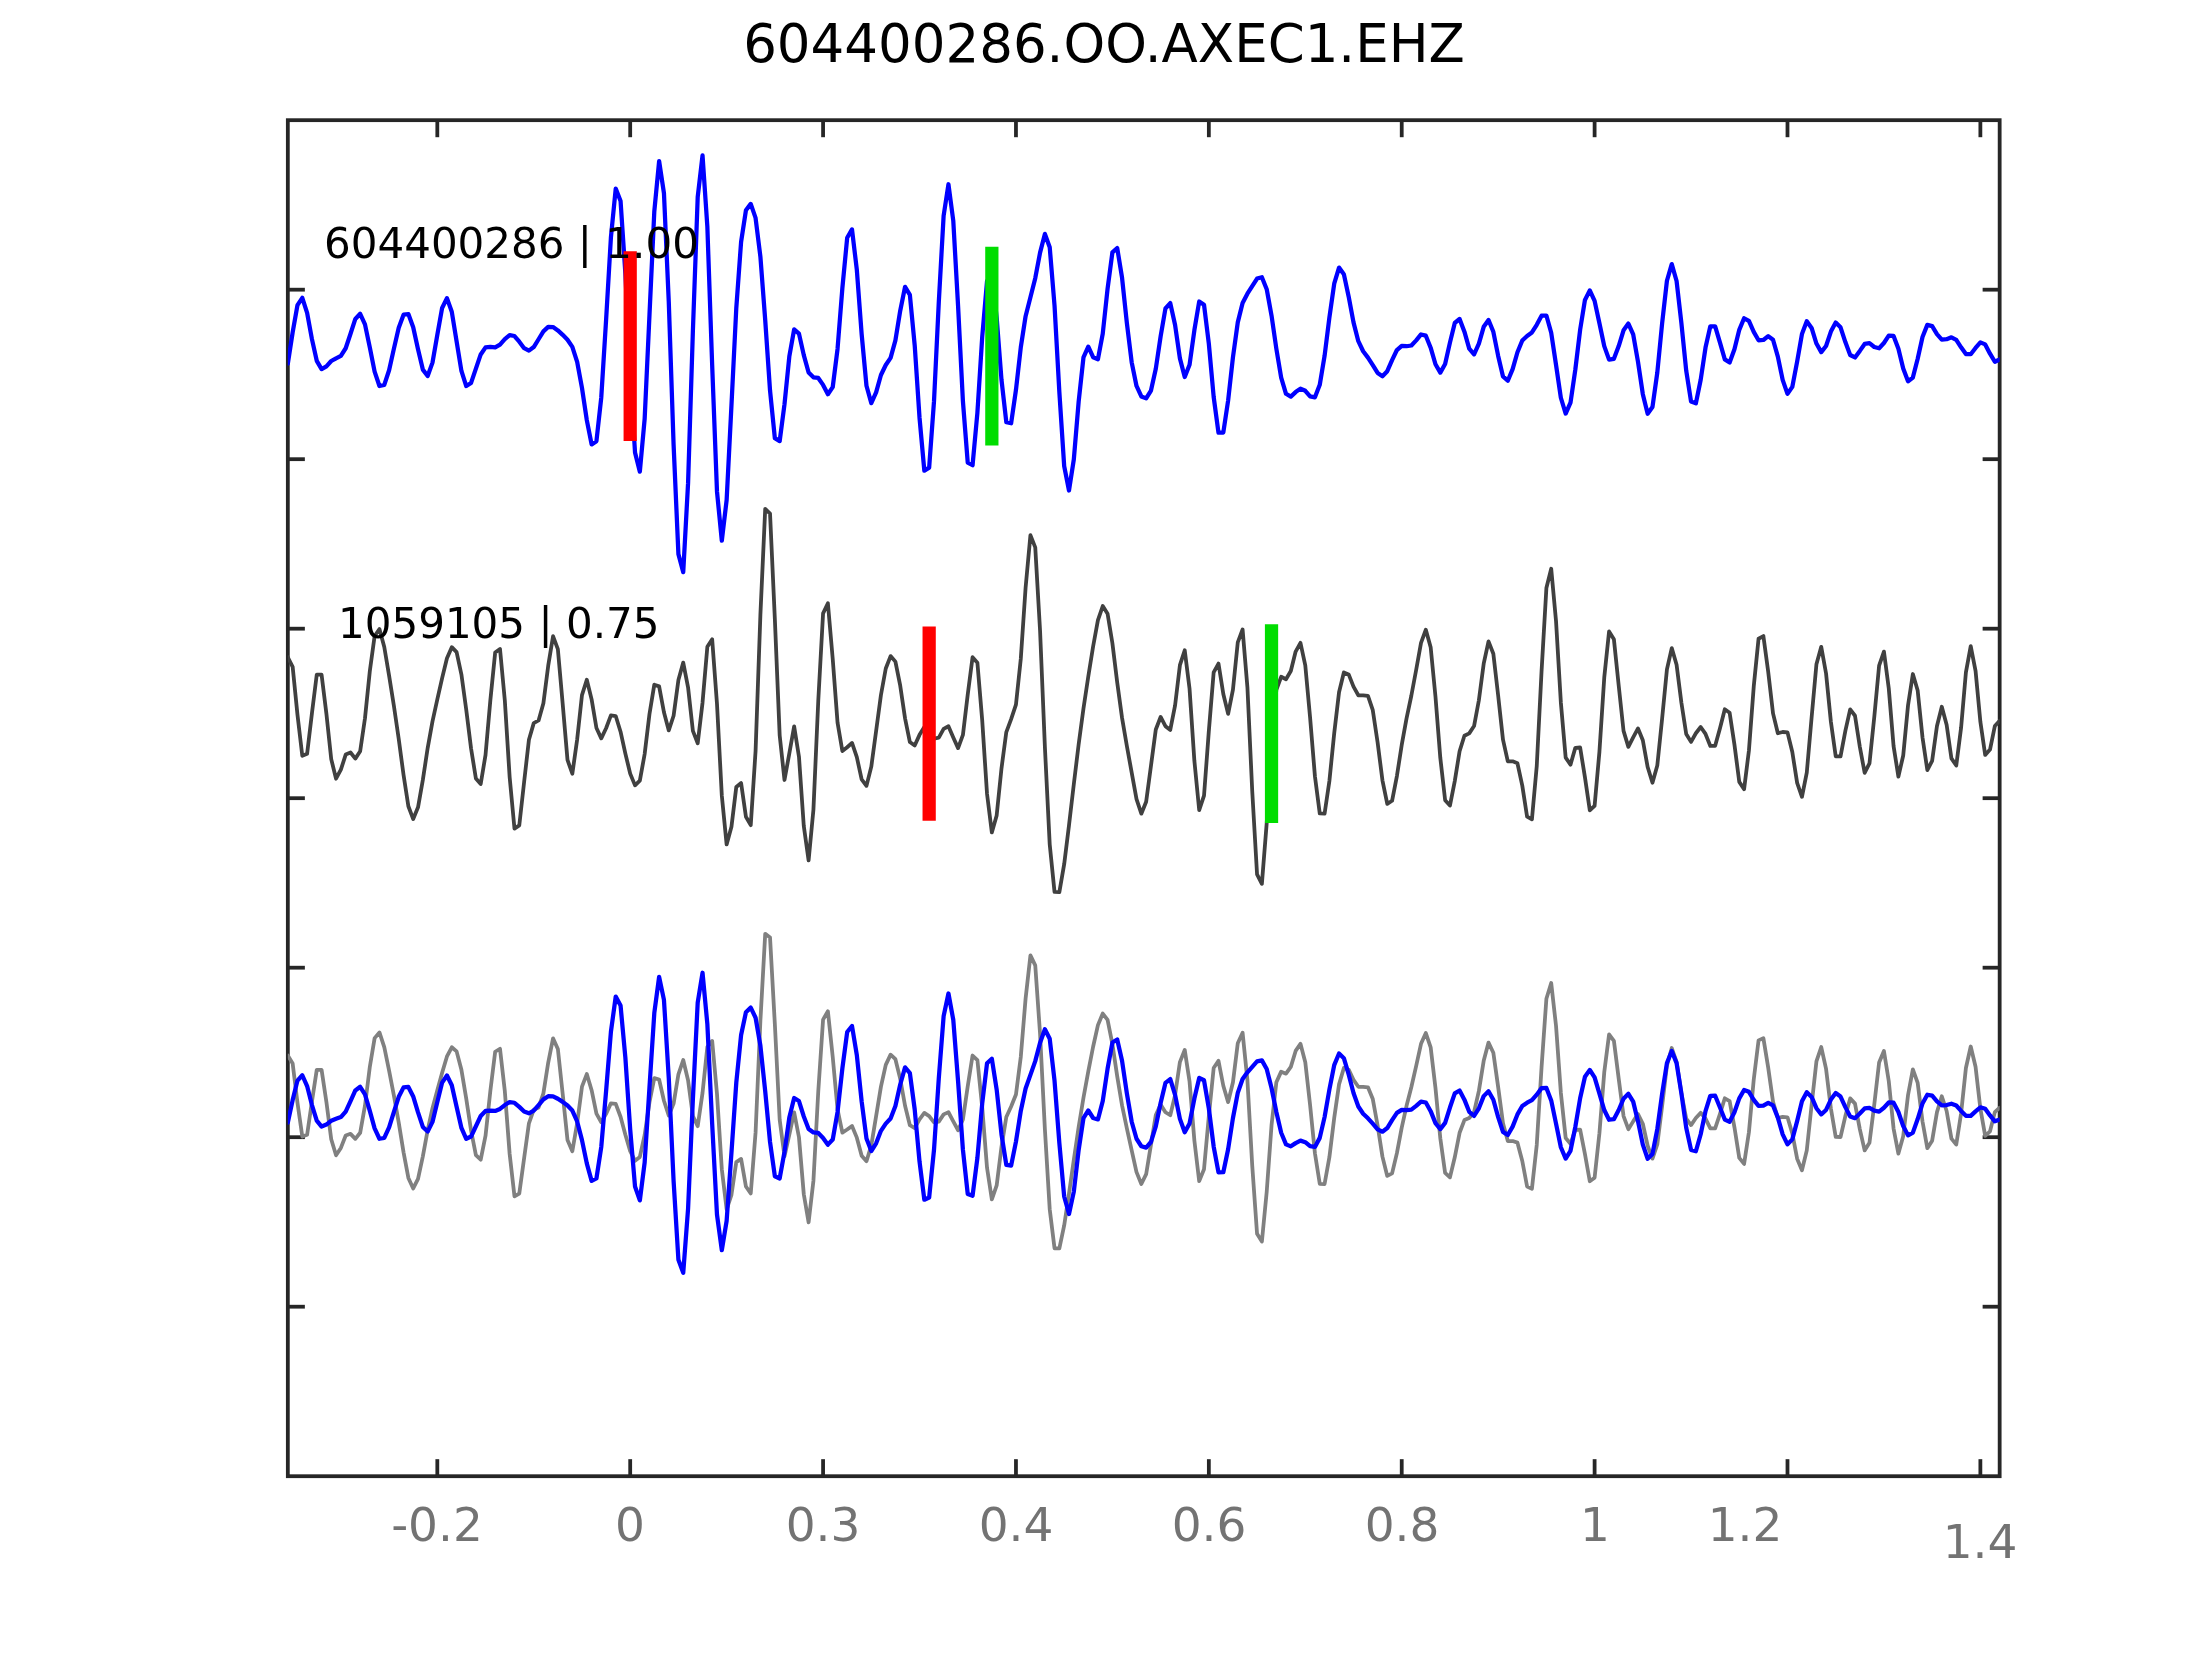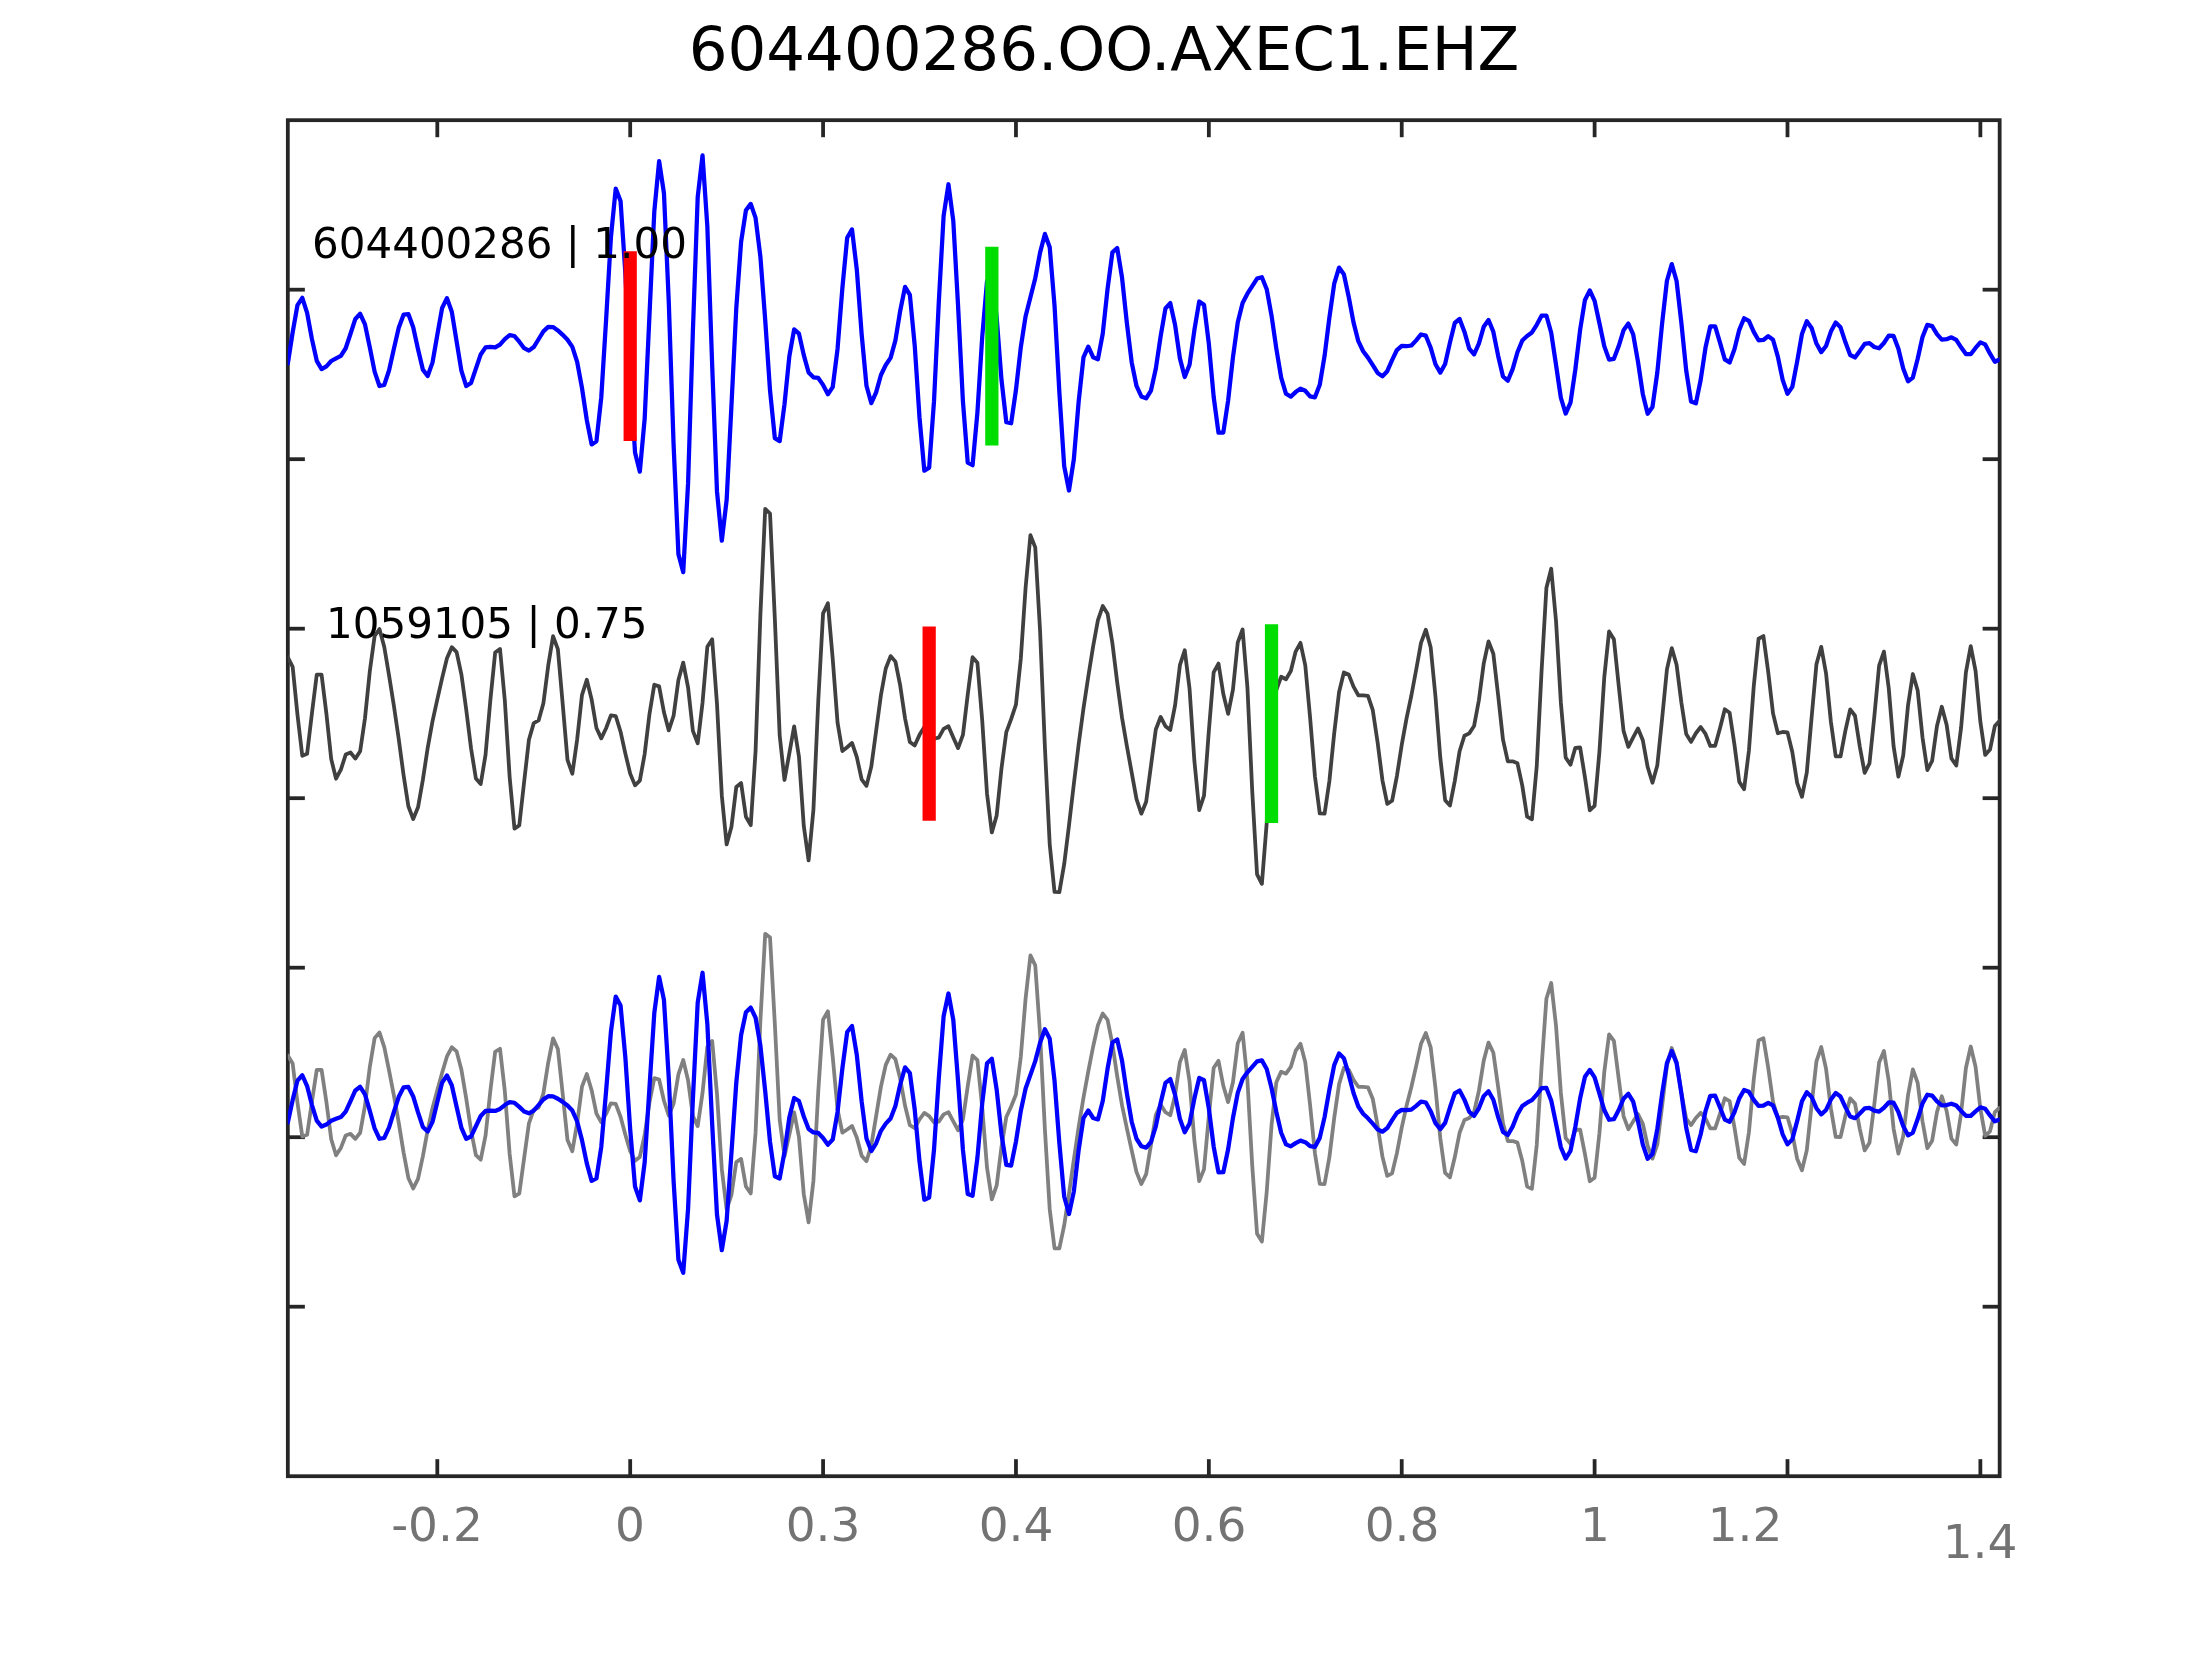--- a/index.html
+++ b/index.html
@@ -20,21 +20,21 @@
     width: 2208px;
     height: 1656px;
     background: #ffffff;
   }
   #plot-title {
     position: absolute;
     left: 0;
     top: 13.2px;
     width: 2208px;
     text-align: center;
-    font-size: 61px;
+    font-size: 53px;
     font-family: "DejaVu Sans", sans-serif;
     color: #000000;
     letter-spacing: 0px;
     white-space: nowrap;
   }
   #axes-svg {
     position: absolute;
     left: 0;
     top: 0;
   }
@@ -46,20 +46,21 @@
     text-align: center;
     white-space: nowrap;
     transform: translateX(-50%);
   }
   .trace-label {
     position: absolute;
     font-size: 42px;
     color: #000000;
     font-family: "DejaVu Sans", sans-serif;
     white-space: nowrap;
+    margin-left: 12px;
   }
 </style>
 </head>
 <body>
 
 <div id="figure">
 
   <div id="plot-title">604400286.OO.AXEC1.EHZ</div>
 
   <svg id="axes-svg" width="2208" height="1656" xmlns="http://www.w3.org/2000/svg" viewBox="0 0 2333 1750">

